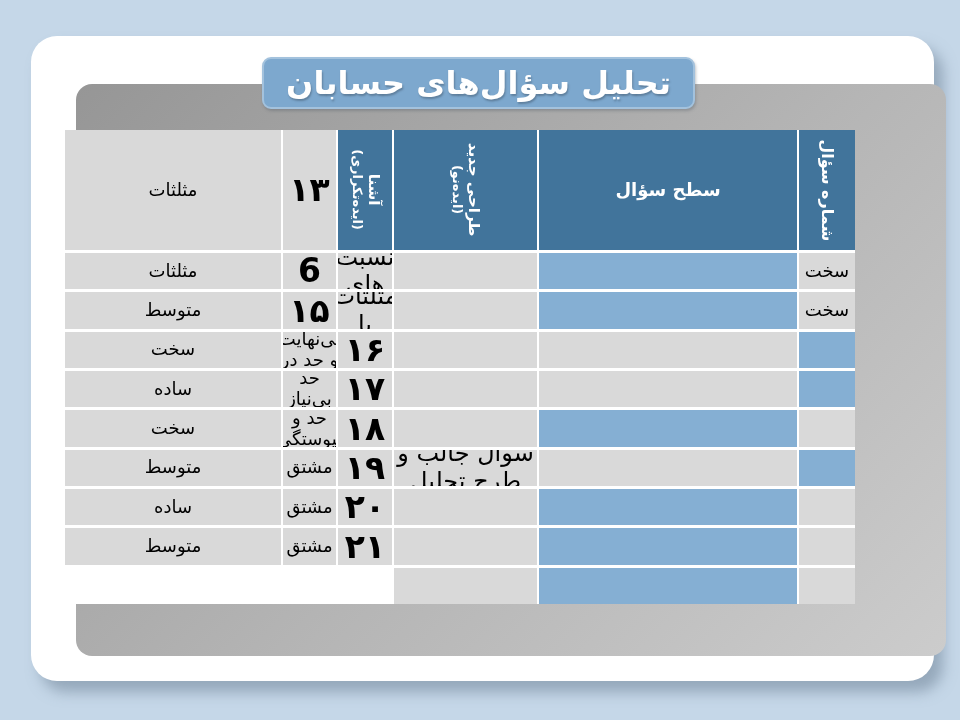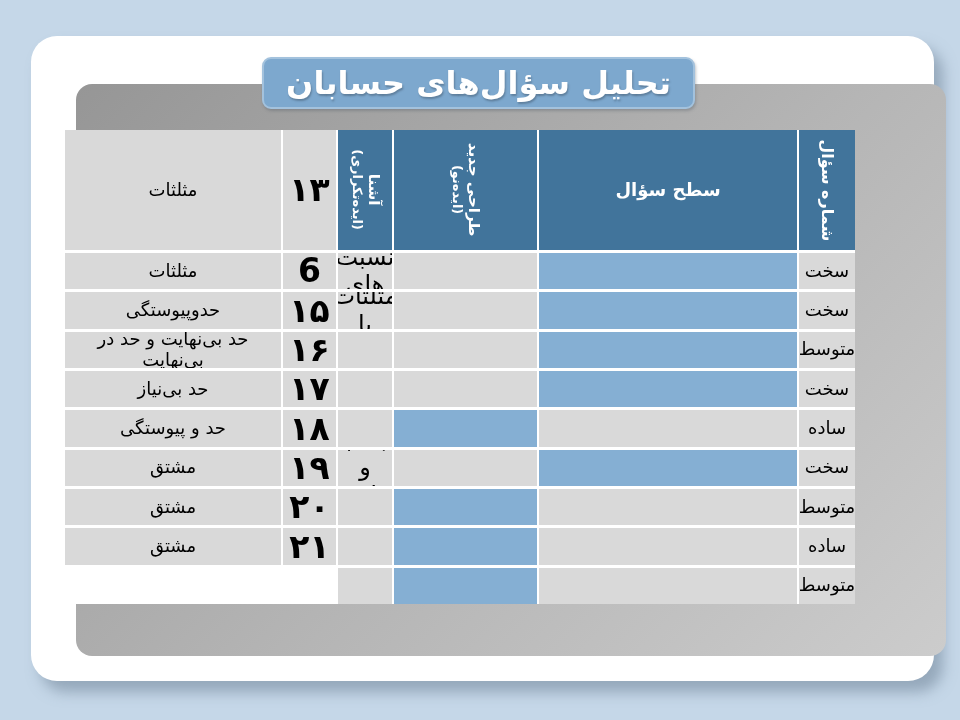--- a/index.html
+++ b/index.html
@@ -110,21 +110,20 @@
       <div class="cell notes-cell">نیاز به نسبت های ۱۵درجه</div>
 
       <div class="cell num">6</div>
       <div class="cell">مثلثات</div>
       <div class="cell">سخت</div>
       <div class="cell mark hl"></div>
       <div class="cell mark"></div>
       <div class="cell notes-cell">ترکیب مثلثات با هندسه</div>
 
       <div class="cell num">۱۵</div>
-      <div class="cell">حدوپیوستگی</div>
       <div class="cell">متوسط</div>
       <div class="cell mark hl"></div>
       <div class="cell mark"></div>
       <div class="cell notes-cell"></div>
 
       <div class="cell num">۱۶</div>
       <div class="cell">حد بی‌نهایت و حد در بی‌نهایت</div>
       <div class="cell">سخت</div>
       <div class="cell mark hl"></div>
       <div class="cell mark"></div>

